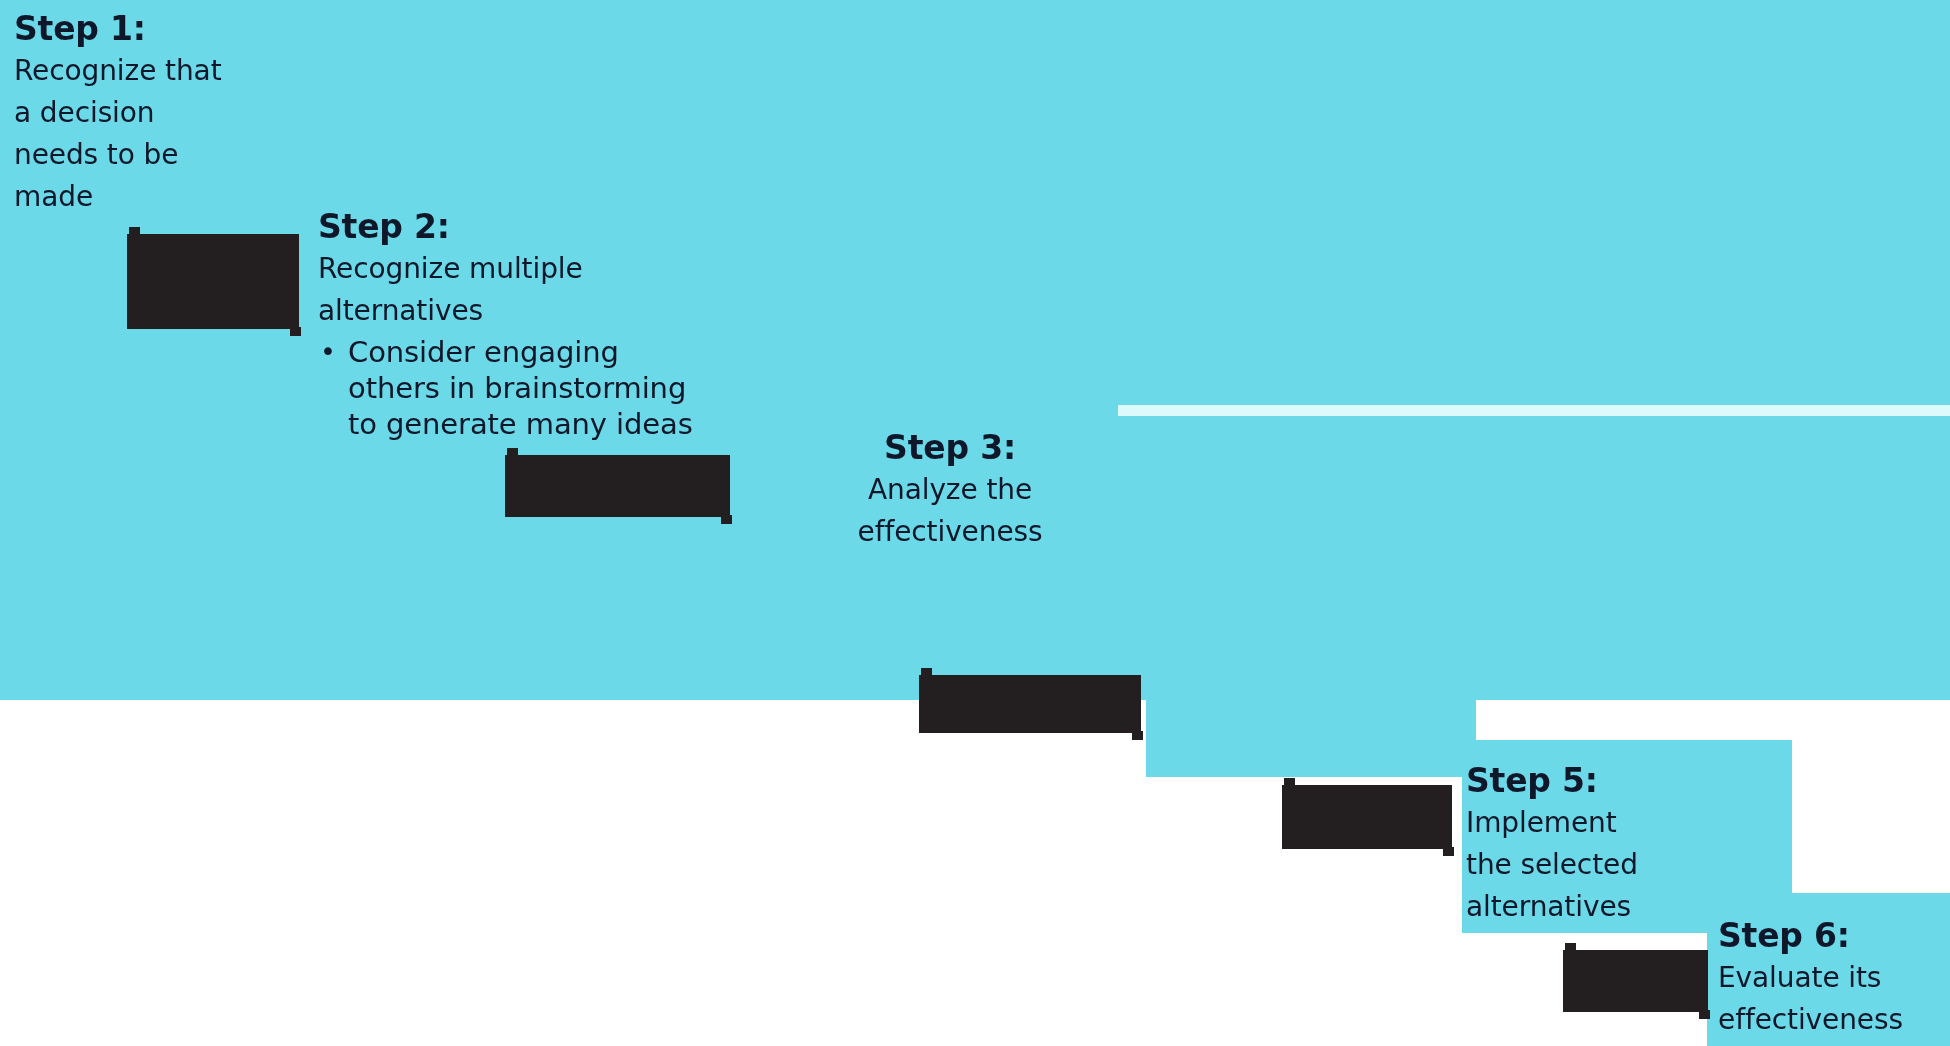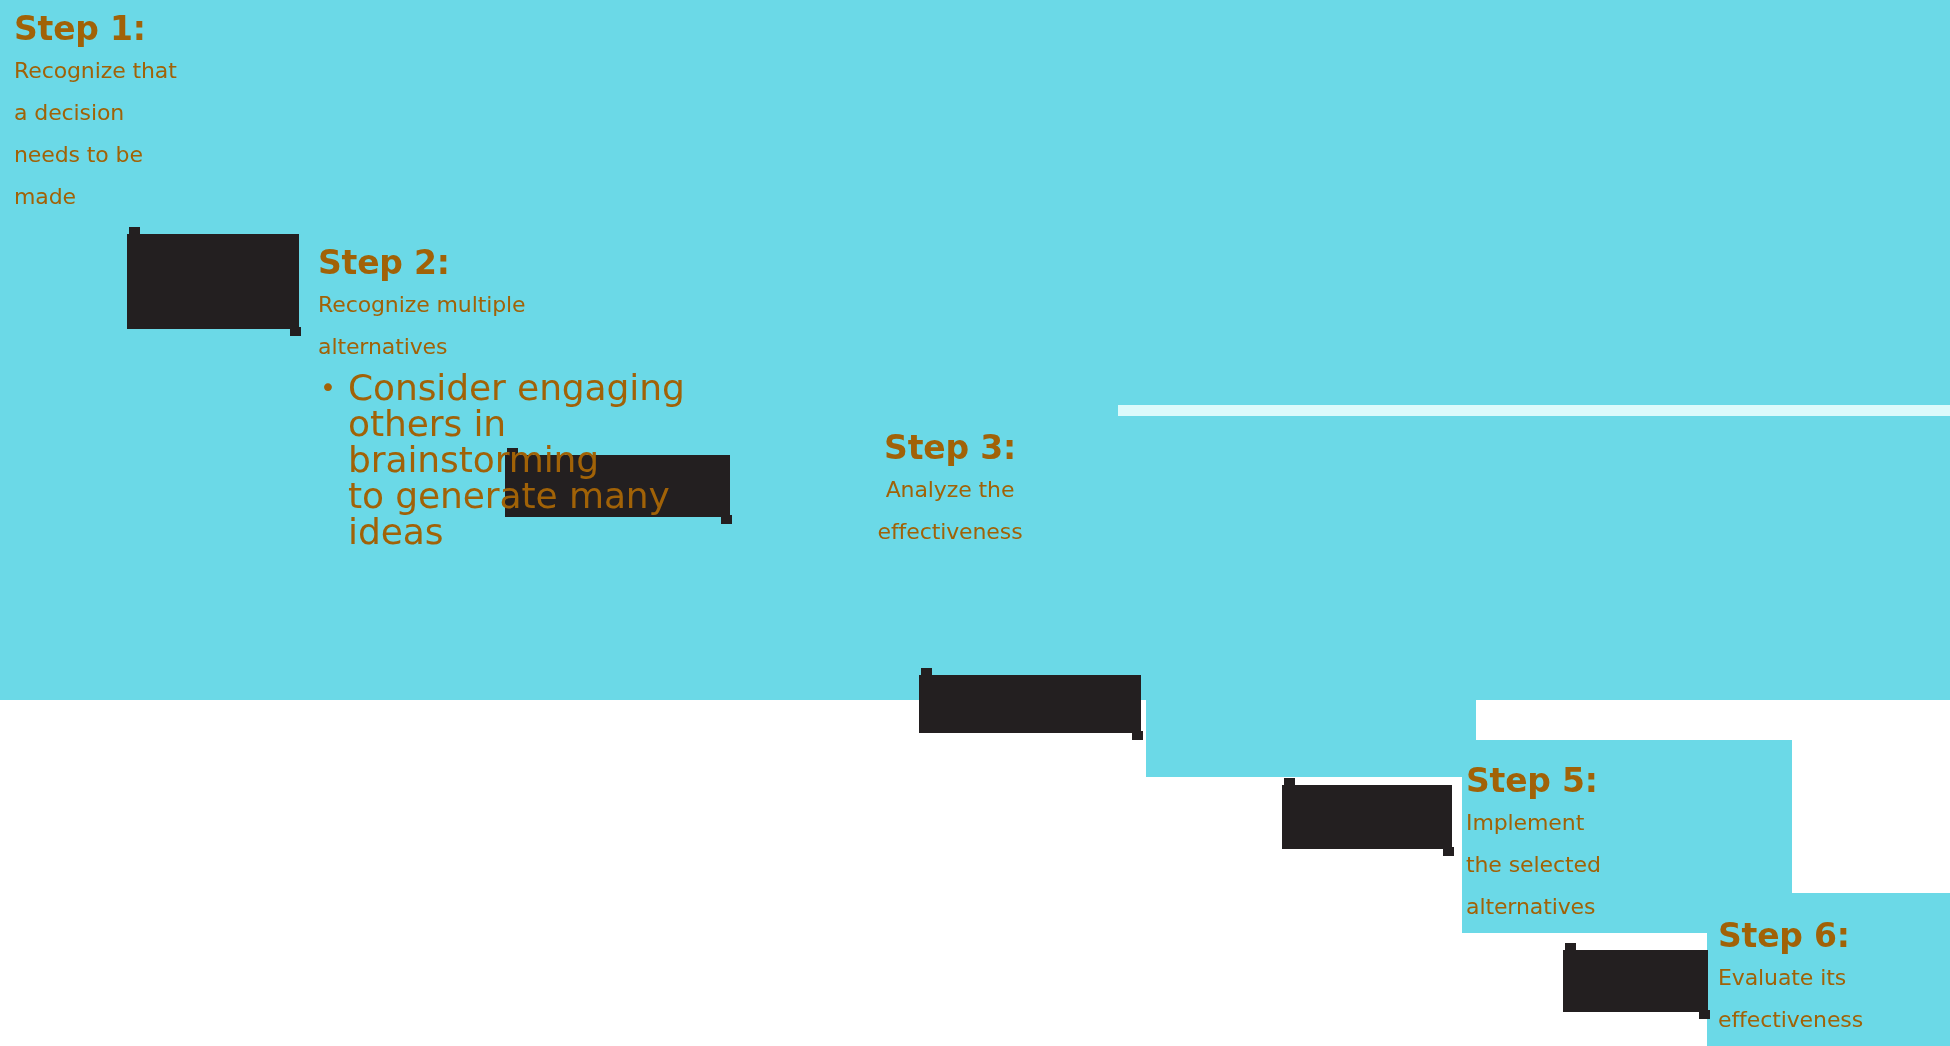--- a/index.html
+++ b/index.html
@@ -48,44 +48,44 @@
     bottom: -7px;
     right: -2px;
     width: 11px;
     height: 9px;
     background: #231F20;
   }
 
   
   .step-block {
     position: absolute;
-    color: #a16207;
+    color: #0f172a;
   }
   .step-title {
     font-weight: bold;
     font-size: 33px;
     line-height: 42px;
     letter-spacing: -0.2px;
     white-space: nowrap;
   }
   .step-desc {
     font-weight: normal;
-    font-size: 22px;
+    font-size: 28px;
     line-height: 42px;
     letter-spacing: -0.1px;
     white-space: pre-line;
   }
   .step-bullets {
     margin: 2px 0 0 0;
     padding: 0;
     list-style: none;
   }
   .step-bullets li {
     position: relative;
-    font-size: 36px;
+    font-size: 29px;
     line-height: 36px;
     letter-spacing: -0.1px;
     padding-left: 30px;
     white-space: pre-line;
   }
   .step-bullets li::before {
     content: "\2022";
     position: absolute;
     left: 2px;
     top: 0;
@@ -134,21 +134,21 @@
   </div>
 
   <div class="step-block" style="left:14px; top:8px; width:290px;">
     <div class="step-title">Step 1:</div>
     <div class="step-desc">Recognize that
 a decision
 needs to be
 made</div>
   </div>
 
-  <div class="step-block" style="left:318px; top:206px; width:400px;margin-top:36px;">
+  <div class="step-block" style="left:318px; top:206px; width:400px;">
     <div class="step-title">Step 2:</div>
     <div class="step-desc">Recognize multiple
 alternatives</div>
     <ul class="step-bullets">
       <li>Consider engaging
 others in  brainstorming
 to generate many ideas</li>
     </ul>
   </div>
 

